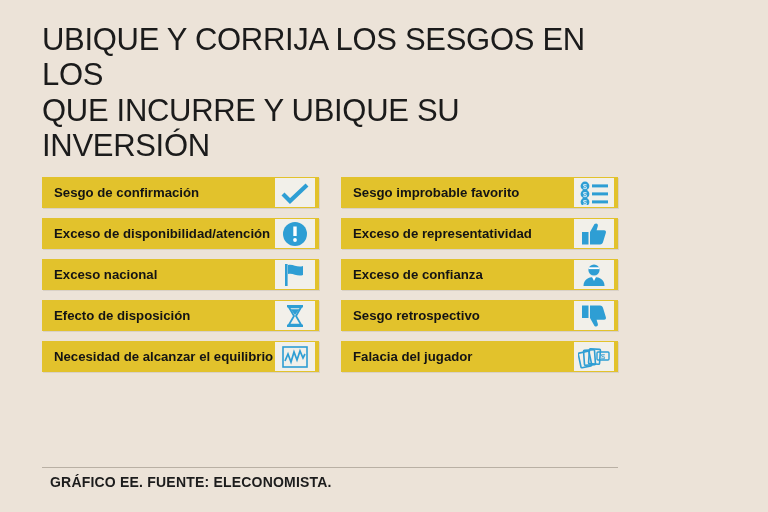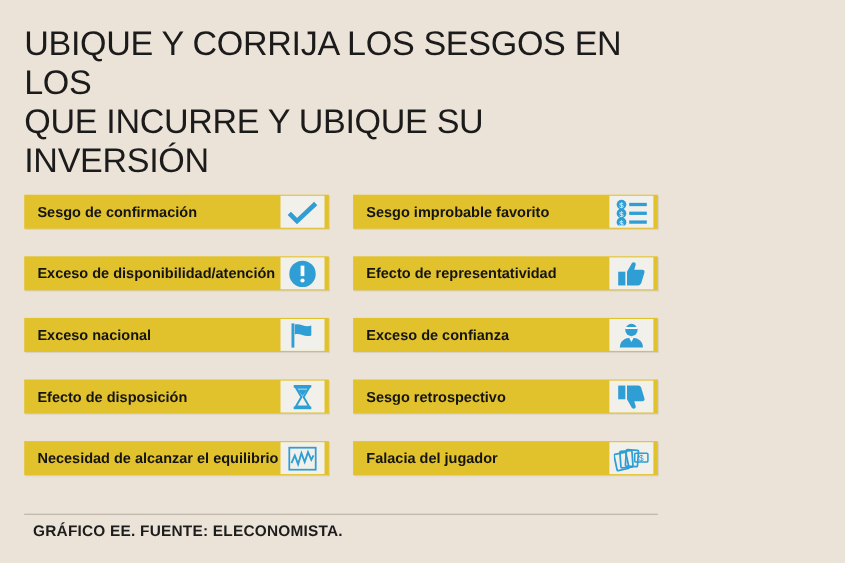--- a/index.html
+++ b/index.html
@@ -13,20 +13,21 @@
     font-family: "Liberation Sans", sans-serif;
     overflow: hidden;
   }
   .page {
     position: relative;
     width: 620px;
     height: 512px;
     box-sizing: border-box;
     padding: 18px 22px 0 22px;
     background: #ece3d8;
+    margin-left: 20px;
   }
   .title {
     font-size: 31px;
     line-height: 1.14;
     font-weight: 400;
     color: #1b1b1b;
     letter-spacing: -0.3px;
     margin: 4px 0 14px 0;
     max-width: 710px;
   }
@@ -42,21 +43,21 @@
   }
   .columns {
     display: flex;
     gap: 22px;
     align-items: flex-start;
   }
   .col {
     flex: 1 1 0;
     display: flex;
     flex-direction: column;
-    gap: 25px;
+    gap: 10px;
   }
   .bias-row {
     position: relative;
     height: 31px;
     background: #e2c22c;
     display: flex;
     align-items: center;
     padding: 0 4px 0 12px;
     box-sizing: border-box;
     box-shadow: 1px 1px 0 rgba(0,0,0,0.08);
@@ -180,21 +181,21 @@
             <text x="6" y="16" font-family="Liberation Sans, sans-serif" font-size="7" fill="#ffffff" text-anchor="middle">$</text>
             <rect x="13" y="11.4" width="16" height="3" fill="#2e9ed4"></rect>
             <circle cx="6" cy="21" r="4.4" fill="#2e9ed4"></circle>
             <text x="6" y="24" font-family="Liberation Sans, sans-serif" font-size="7" fill="#ffffff" text-anchor="middle">$</text>
             <rect x="13" y="19.4" width="16" height="3" fill="#2e9ed4"></rect>
           </svg>
         </span>
       </div>
 
       <div class="bias-row">
-        <span class="bias-label">Efecto de representatividad</span>
+        <span class="bias-label">Exceso de representatividad</span>
         <span class="bias-icon">
           <svg width="26" height="24" viewBox="0 0 26 24" aria-hidden="true">
             <rect x="1" y="10" width="6.5" height="12.5" fill="#2e9ed4"></rect>
             <path d="M9 10 L13.5 2 C15.5 0.6 17.5 2 16.8 4.2 L15.6 8.2 L23 8.2 C24.6 8.2 25.4 9.6 24.8 11 L22.2 19.6 C21.8 21.4 20.6 22.5 19 22.5 L9 22.5 Z" fill="#2e9ed4"></path>
           </svg>
         </span>
       </div>
 
       <div class="bias-row">
         <span class="bias-label">Exceso de confianza</span>

